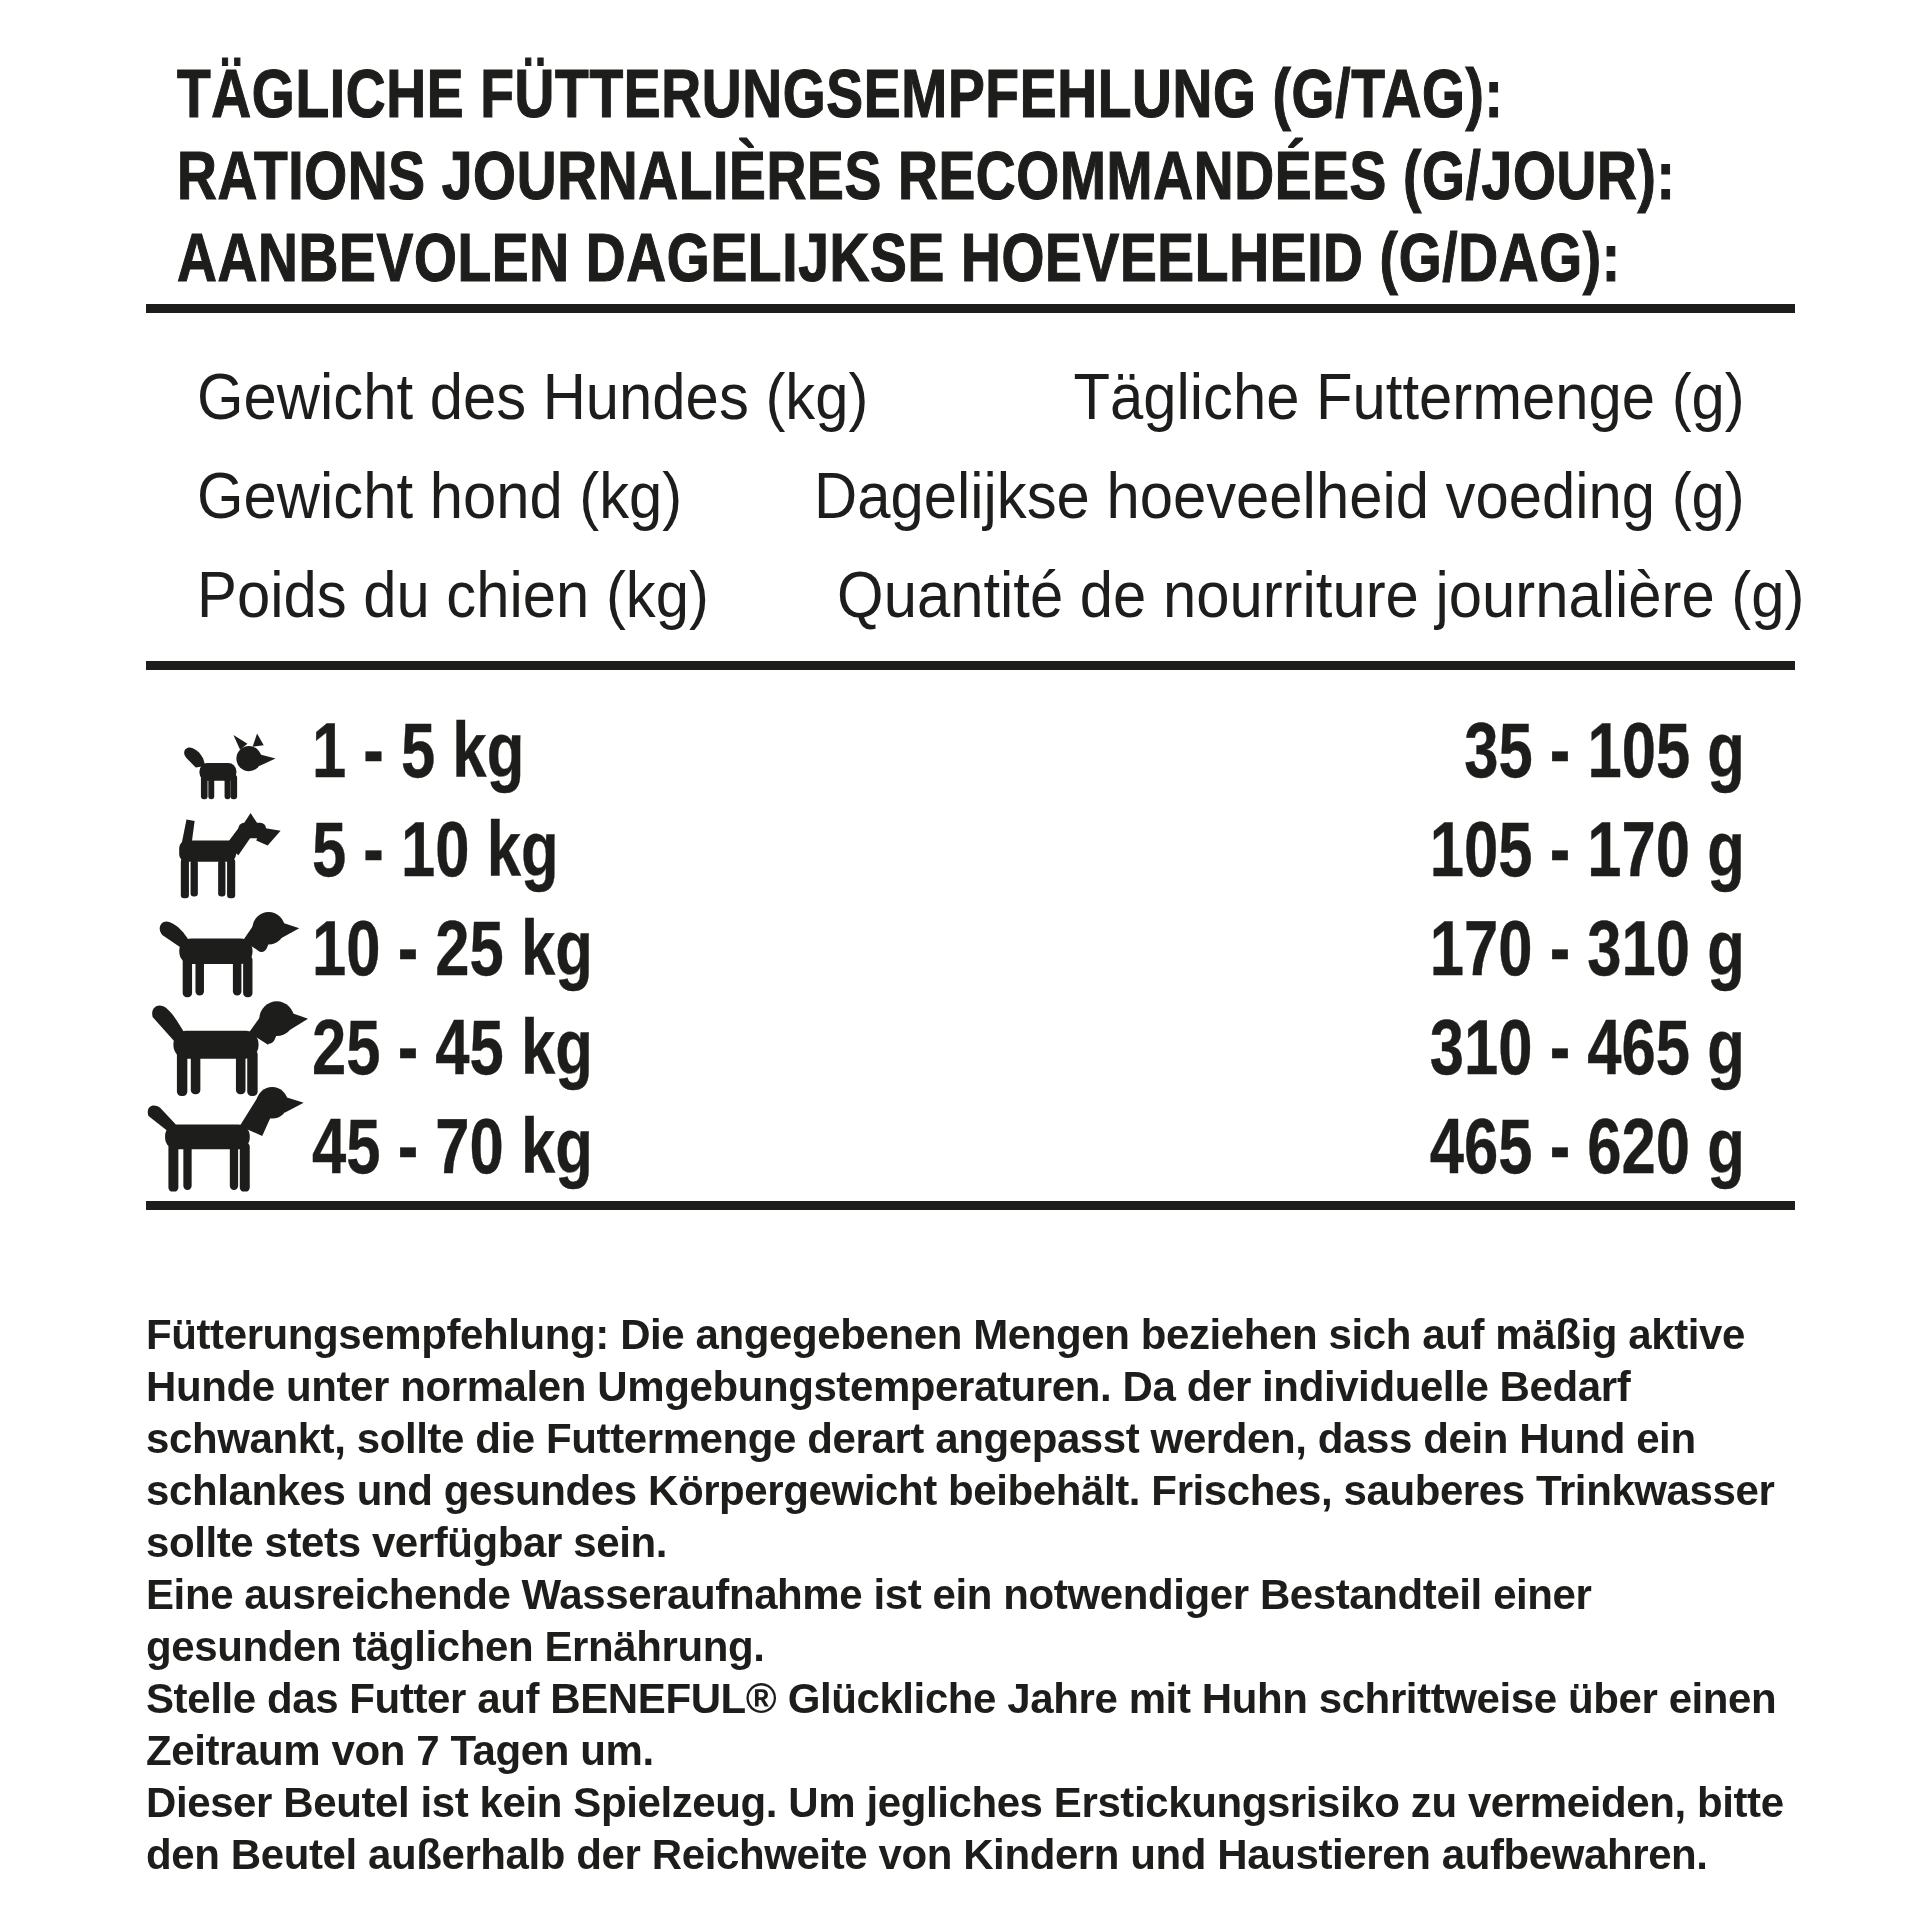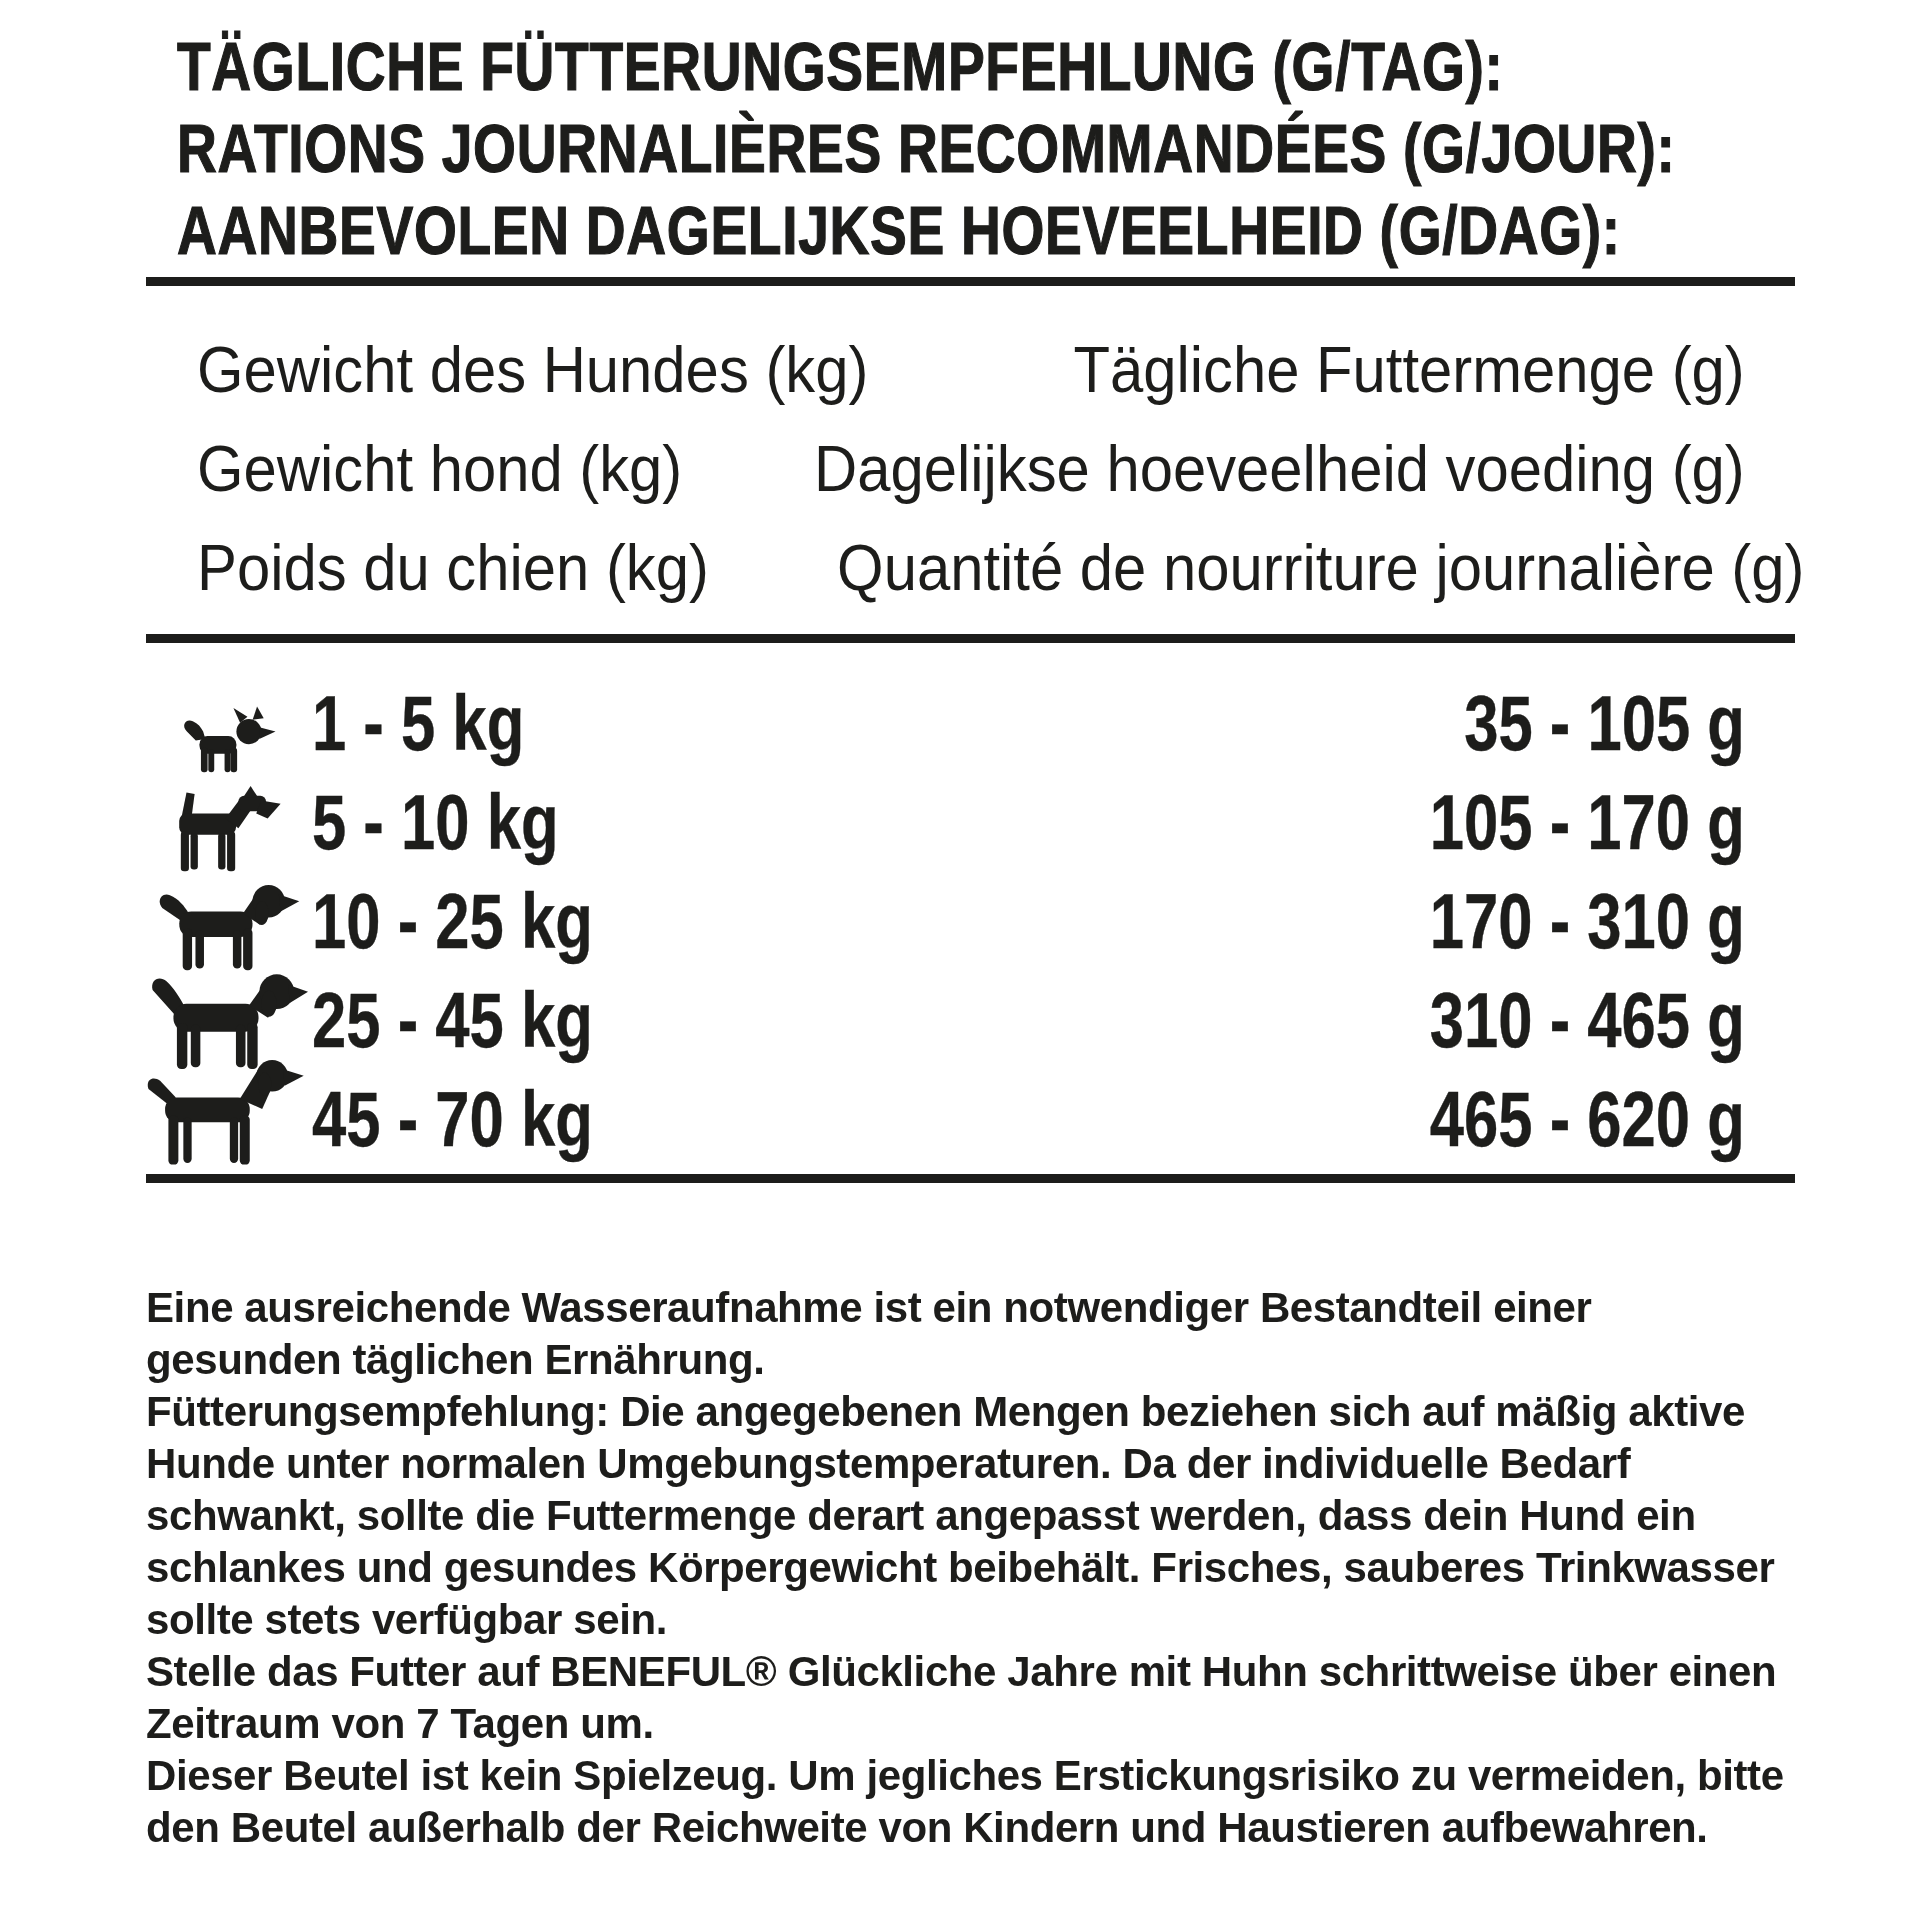--- a/index.html
+++ b/index.html
@@ -6,21 +6,21 @@
   body {
     width: 1926px; height: 1926px;
     background: #ffffff;
     font-family: "Liberation Sans", sans-serif;
     color: #1d1d1b;
     overflow: hidden;
   }
   .page {
     box-sizing: border-box;
     width: 1926px; height: 1926px;
-    padding: 26px 131px 0 146px;
+    padding: 53px 131px 0 146px;
   }
 
   
   .title-block { margin-left: 31px; }
   .title-line { line-height: 82px; height: 82px; white-space: nowrap; }
   .title-text {
     display: inline-block;
     font-size: 69px;
     font-weight: bold;
     letter-spacing: 0.8px;
@@ -203,20 +203,20 @@
       </div>
       <div class="weight-cell">45 - 70 kg</div>
       <div class="amount-cell">465 - 620 g</div>
     </div>
 
   </div>
 
   <div class="rule rule-3"></div>
 
   <div class="notes-block">
+    <p>Fütterungsempfehlung: Die angegebenen Mengen beziehen sich auf mäßig aktive Hunde unter normalen Umgebungstemperaturen. Da der individuelle Bedarf schwankt, sollte die Futtermenge derart angepasst werden, dass dein Hund ein schlankes und gesundes Körpergewicht beibehält. Frisches, sauberes Trinkwasser sollte stets verfügbar sein.</p>
     <p>Eine ausreichende Wasseraufnahme ist ein notwendiger Bestandteil einer gesunden täglichen Ernährung.</p>
-    <p>Fütterungsempfehlung: Die angegebenen Mengen beziehen sich auf mäßig aktive Hunde unter normalen Umgebungstemperaturen. Da der individuelle Bedarf schwankt, sollte die Futtermenge derart angepasst werden, dass dein Hund ein schlankes und gesundes Körpergewicht beibehält. Frisches, sauberes Trinkwasser sollte stets verfügbar sein.</p>
     <p>Stelle das Futter auf BENEFUL® Glückliche Jahre mit Huhn schrittweise über einen Zeitraum von 7 Tagen um.</p>
     <p>Dieser Beutel ist kein Spielzeug. Um jegliches Erstickungsrisiko zu vermeiden, bitte den Beutel außerhalb der Reichweite von Kindern und Haustieren aufbewahren.</p>
   </div>
 
 </div>
 
 
 </body></html>

